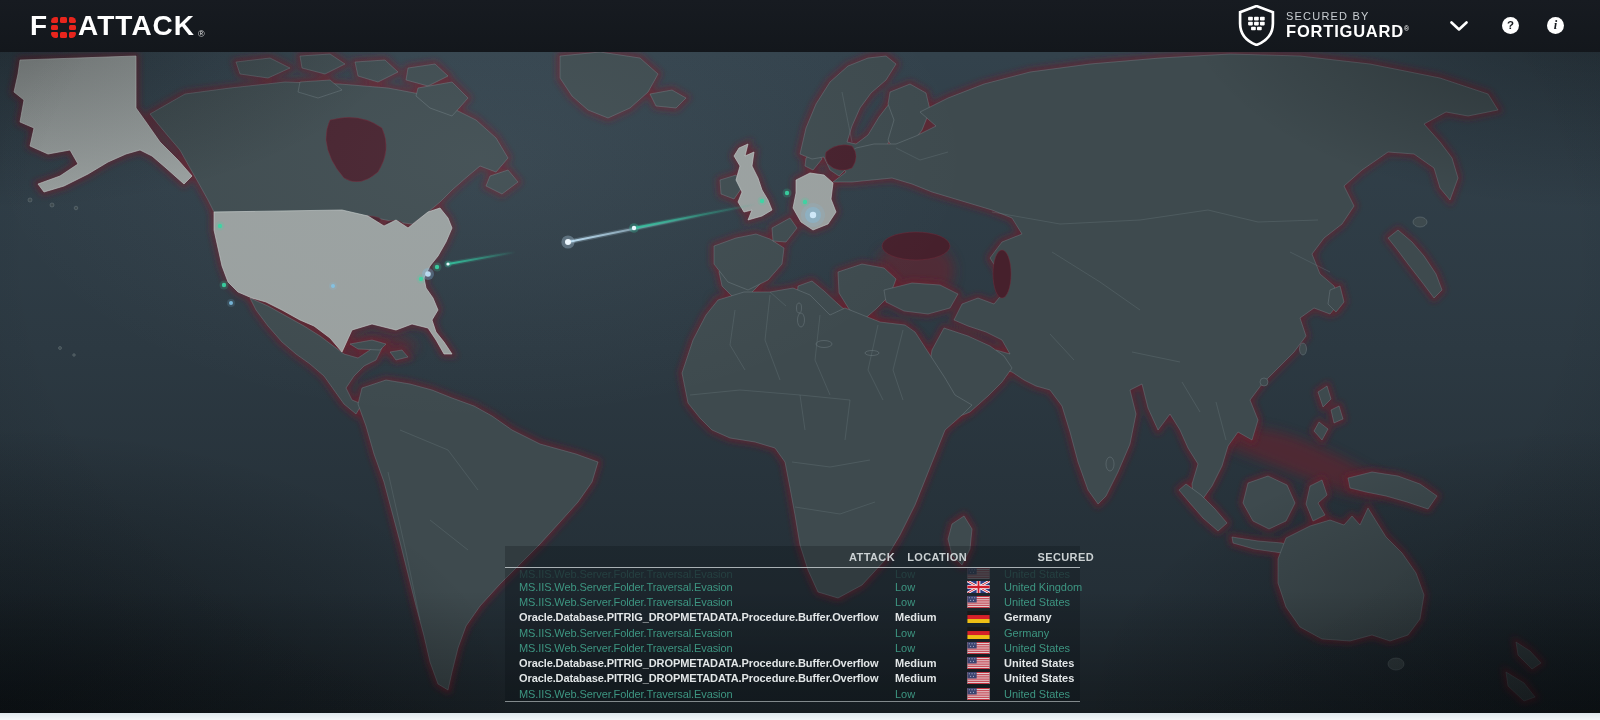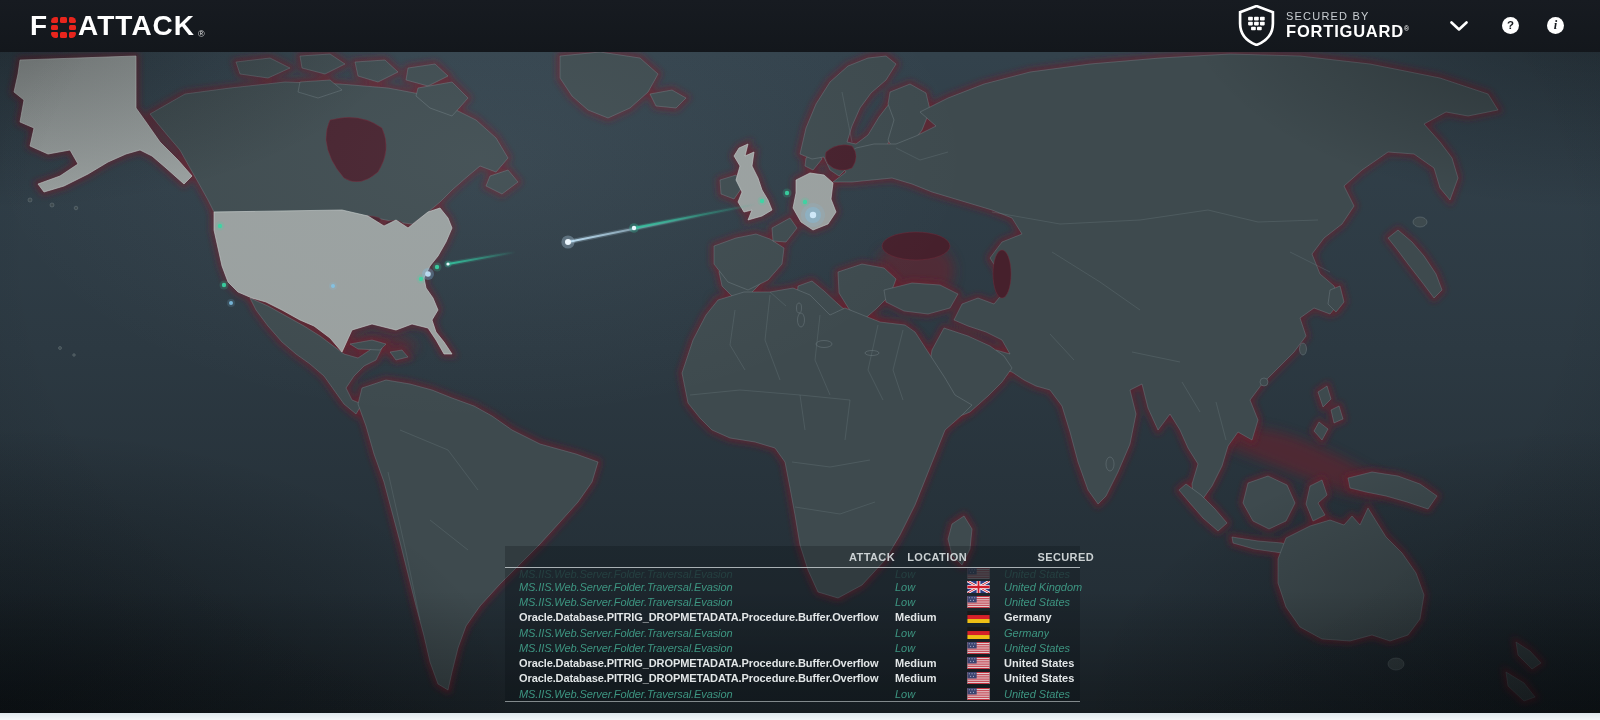--- a/index.html
+++ b/index.html
@@ -73,21 +73,21 @@
   .thead{
     display:grid;grid-template-columns:376px 72px 127px;padding:5px 0 4px 14px;
     color:var(--header-text);font-weight:bold;letter-spacing:.4px;
     border-bottom:1px solid rgba(205,213,215,.8);
     text-align:right;
   }
   .trow{
     display:grid;grid-template-columns:376px 72px 127px;align-items:center;
     height:15.3px;padding-left:14px;white-space:nowrap;
   }
-  .trow.muted{color:var(--teal-text);font-style:italic;}
+  .trow.muted{color:var(--teal-text);}
   .trow.bright{color:var(--bright-text);font-weight:bold;}
   .trow.ghost{height:11px;opacity:.22;overflow:hidden;}
   .c-attack{overflow:hidden;letter-spacing:-0.1px;}
   .c-loc{display:flex;align-items:center;gap:14px;overflow:hidden;}
   .c-flag{display:inline-flex;flex:none;line-height:0;}
   .c-country{overflow:hidden;text-overflow:ellipsis;max-width:92px;}
   
   .bottom-strip{
     position:absolute;left:0;bottom:0;width:1600px;height:7px;z-index:40;
     background:linear-gradient(180deg,#dfe7ec,#f3f7f9);

